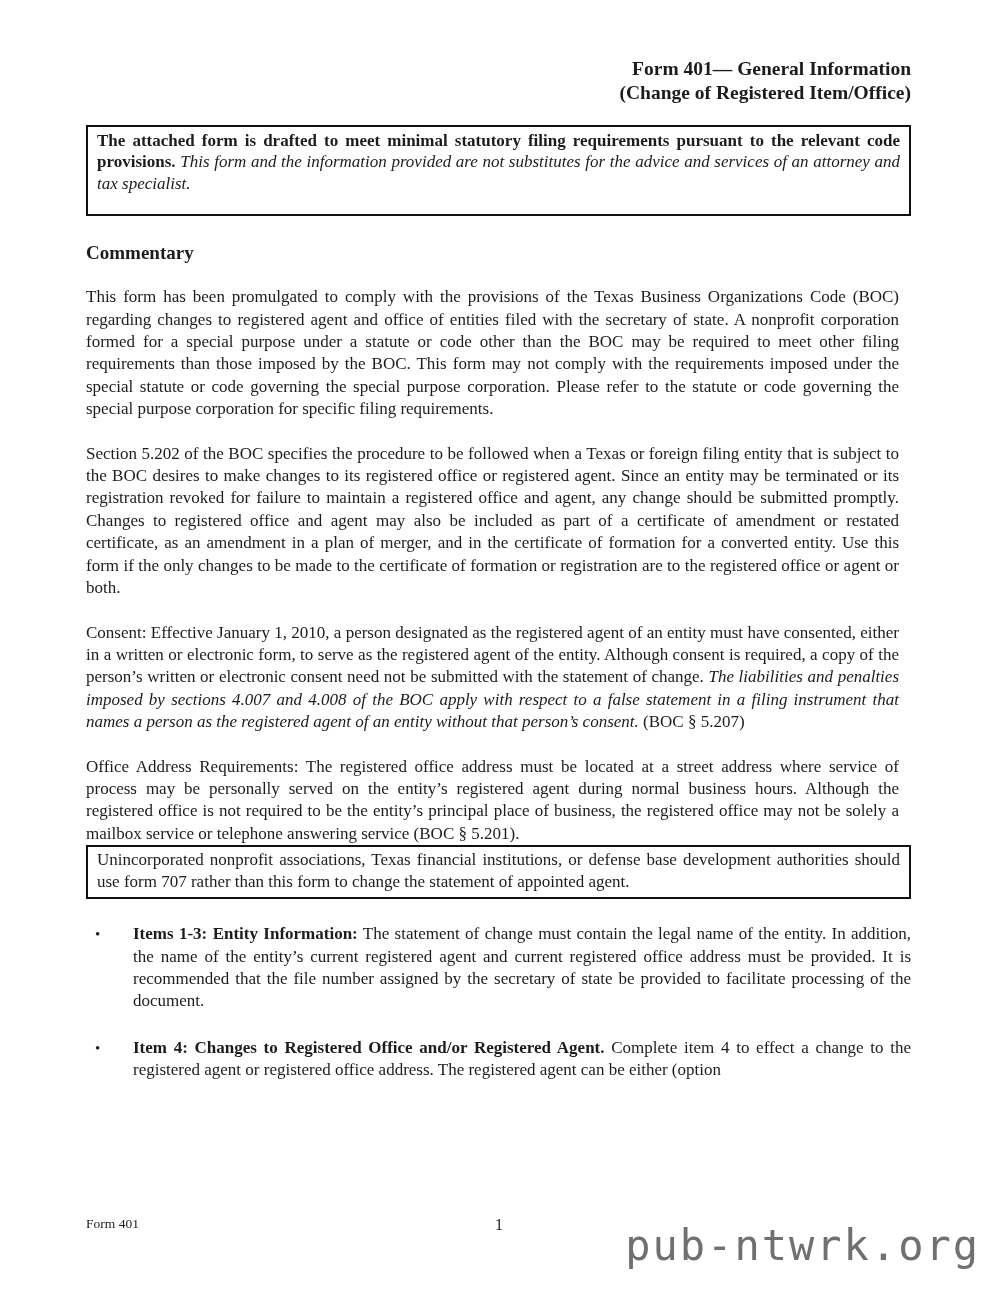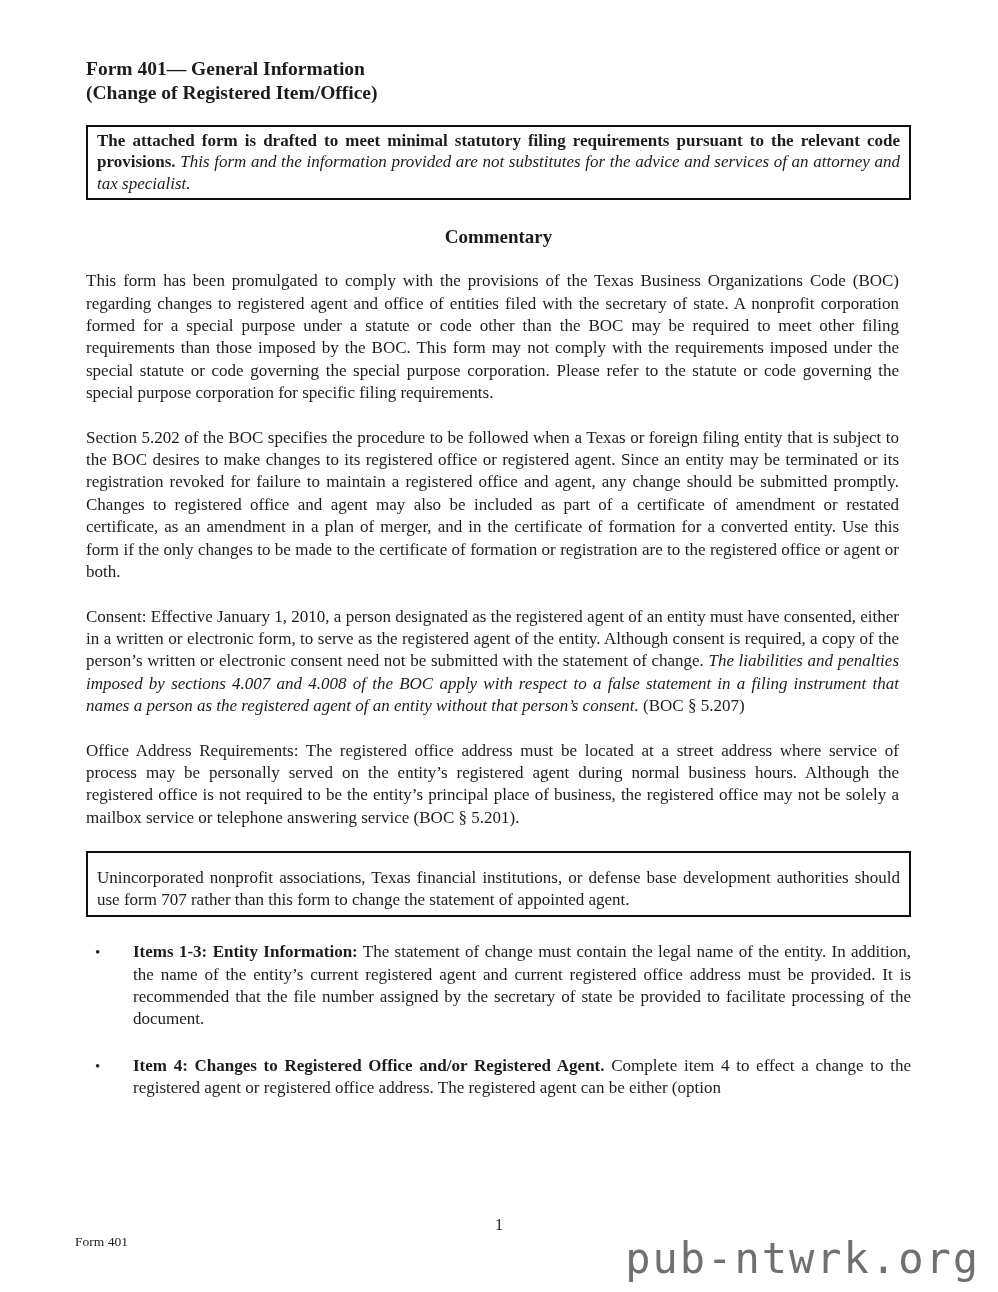--- a/index.html
+++ b/index.html
@@ -12,53 +12,52 @@
     background: var(--background, #ffffff);
     color: var(--text, #1c1c1c);
     font-family: "Liberation Serif", serif;
     position: relative;
     overflow: hidden;
   }
   .content {
     padding: 57px 87px 0 86px;
   }
   .doc-title {
-    text-align: left;
+    text-align: right;
     font-weight: bold;
     font-size: 19.5px;
     line-height: 23.5px;
     margin: 0;
   }
   .notice-box {
     border: 2px solid #101010;
     margin-top: 21px;
-    padding: 3px 9px 4px 9px;
+    padding: 3px 9px 20px 9px;
     font-size: 17px;
     line-height: 21.4px;
     text-align: justify;
   }
   .notice-box .lead-bold { font-weight: bold; }
   .notice-box .rest-italic { font-style: italic; }
   .section-heading {
-    text-align: center;
+    text-align: left;
     font-weight: bold;
     font-size: 19px;
     margin: 26px 0 0 0;
   }
   p.body-para {
     font-size: 17px;
     line-height: 22.4px;
     text-align: justify;
     margin: 22px 12px 0 0;
   }
   p.body-para .italic { font-style: italic; }
   .warning-box {
     border: 2px solid #101010;
-    margin-top: 22px;
-    padding: 14px 9px 4px 9px;
+    padding: 2px 9px 4px 9px;
     font-size: 17px;
     line-height: 22px;
     text-align: justify;
   }
   .bullet-item {
     display: flex;
     margin-top: 24px;
     font-size: 17px;
     line-height: 22.4px;
   }
@@ -70,37 +69,36 @@
     font-size: 15px;
   }
   .bullet-item .btext {
     flex: 1;
     text-align: justify;
     margin-left: 16px;
   }
   .bullet-item .lead-bold { font-weight: bold; }
   .footer-form-label {
     position: absolute;
-    left: 75px;
+    left: 86px;
     top: 1216px;
     font-size: 13.5px;
-    margin-top: 18px;
   }
   .footer-page-number {
     position: absolute;
     left: 0;
     right: 0;
     top: 1216px;
     text-align: center;
     font-size: 16px;
   }
   .watermark {
     position: absolute;
     right: 18px;
-    bottom: 9px;
+    bottom: 22px;
     font-family: "DejaVu Sans Mono", monospace;
     font-size: 42px;
     letter-spacing: 2px;
     color: var(--watermark, #707070);
     white-space: nowrap;
   }
 </style>
 </head>
 <body>
 

